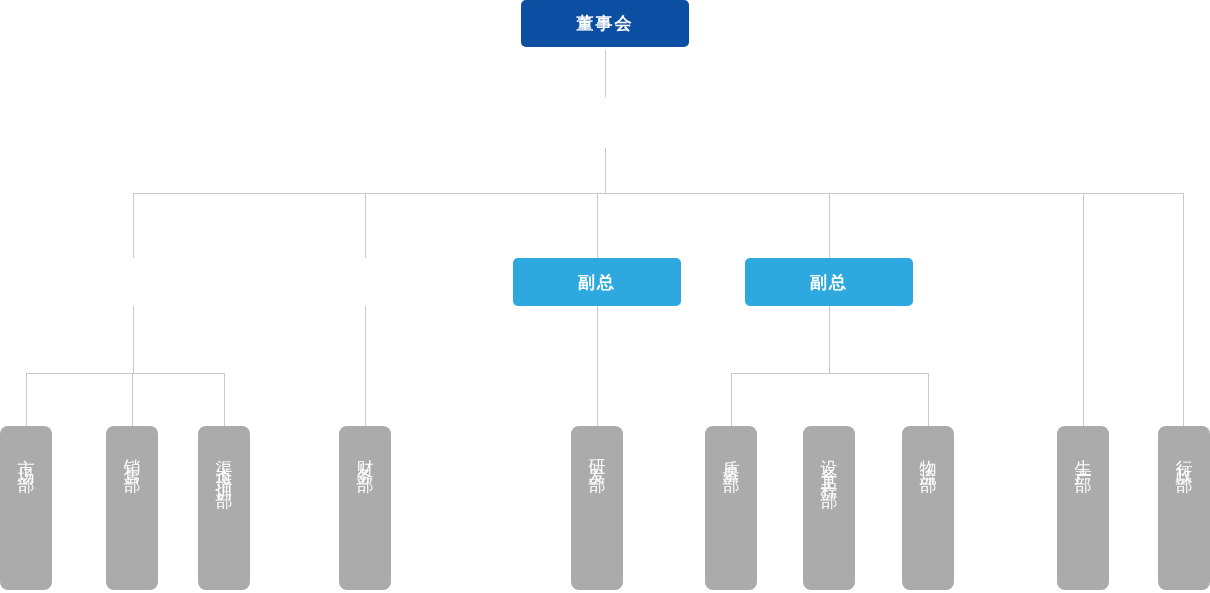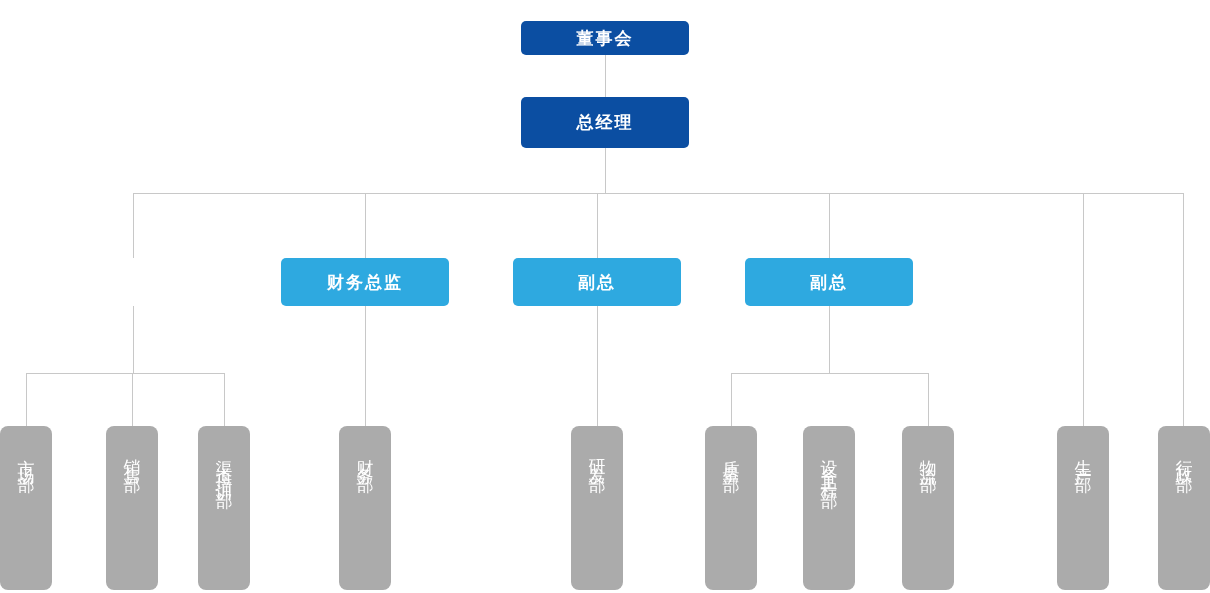--- a/index.html
+++ b/index.html
@@ -79,30 +79,24 @@
   <div class="line v" style="left:224px;top:373px;height:53px"></div>
 
   <div class="line v" style="left:365px;top:306px;height:120px"></div>
   <div class="line v" style="left:597px;top:306px;height:120px"></div>
 
   <div class="line v" style="left:829px;top:306px;height:67px"></div>
   <div class="line h" style="left:731px;top:373px;width:198px"></div>
   <div class="line v" style="left:731px;top:373px;height:53px"></div>
   <div class="line v" style="left:928px;top:373px;height:53px"></div>
 
-  <div class="node lvl1" style="top:21px;height:34px">
+  <div class="node lvl1" style="top:0;height:47px">
     <span>董事会</span>
   </div>
-  <div class="node lvl1" style="top:97px;height:51px">
-    <span>总经理</span>
-  </div>
 
-  <div class="node lvl2" style="left:281px">
-    <span>财务总监</span>
-  </div>
   <div class="node lvl2" style="left:513px">
     <span>副总</span>
   </div>
   <div class="node lvl2" style="left:745px">
     <span>副总</span>
   </div>
 
   <div class="dept" style="left:0px">
     <span class="vtext">市场部</span>
   </div>

